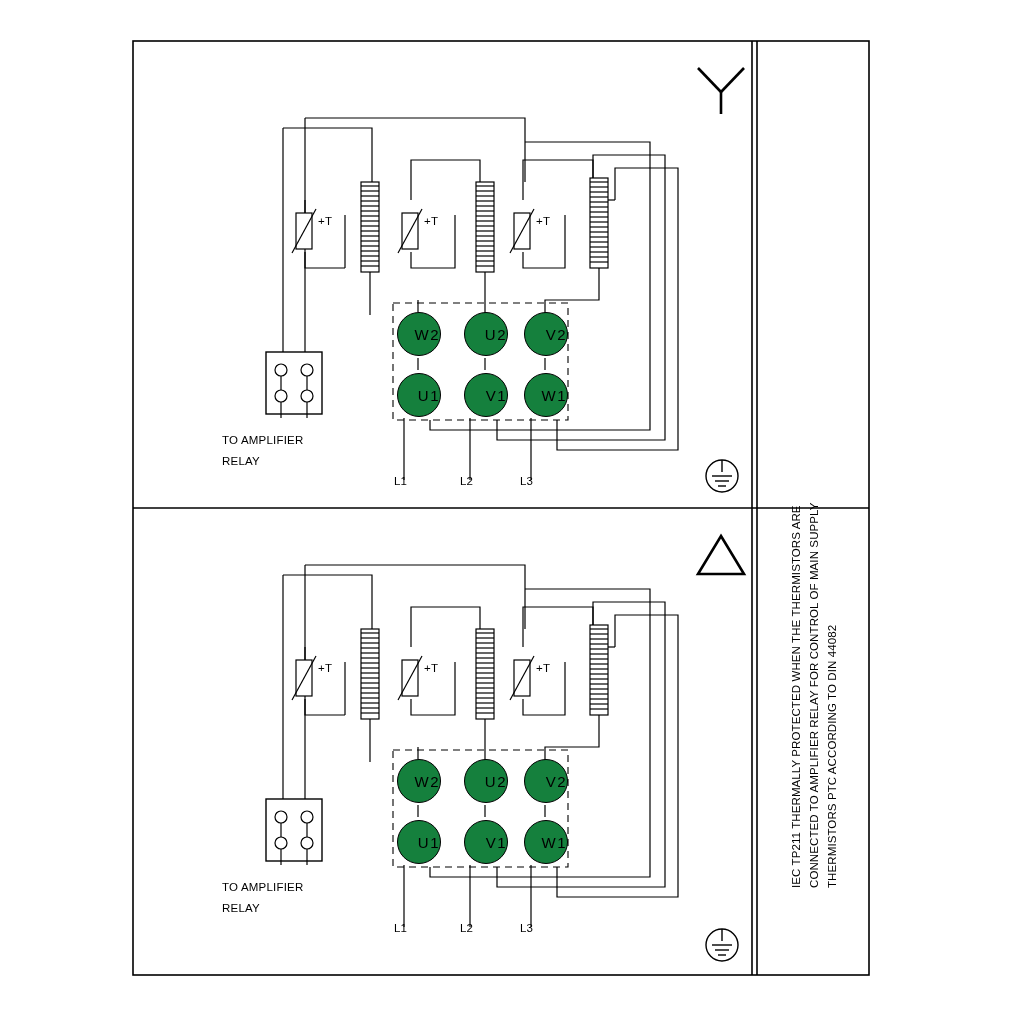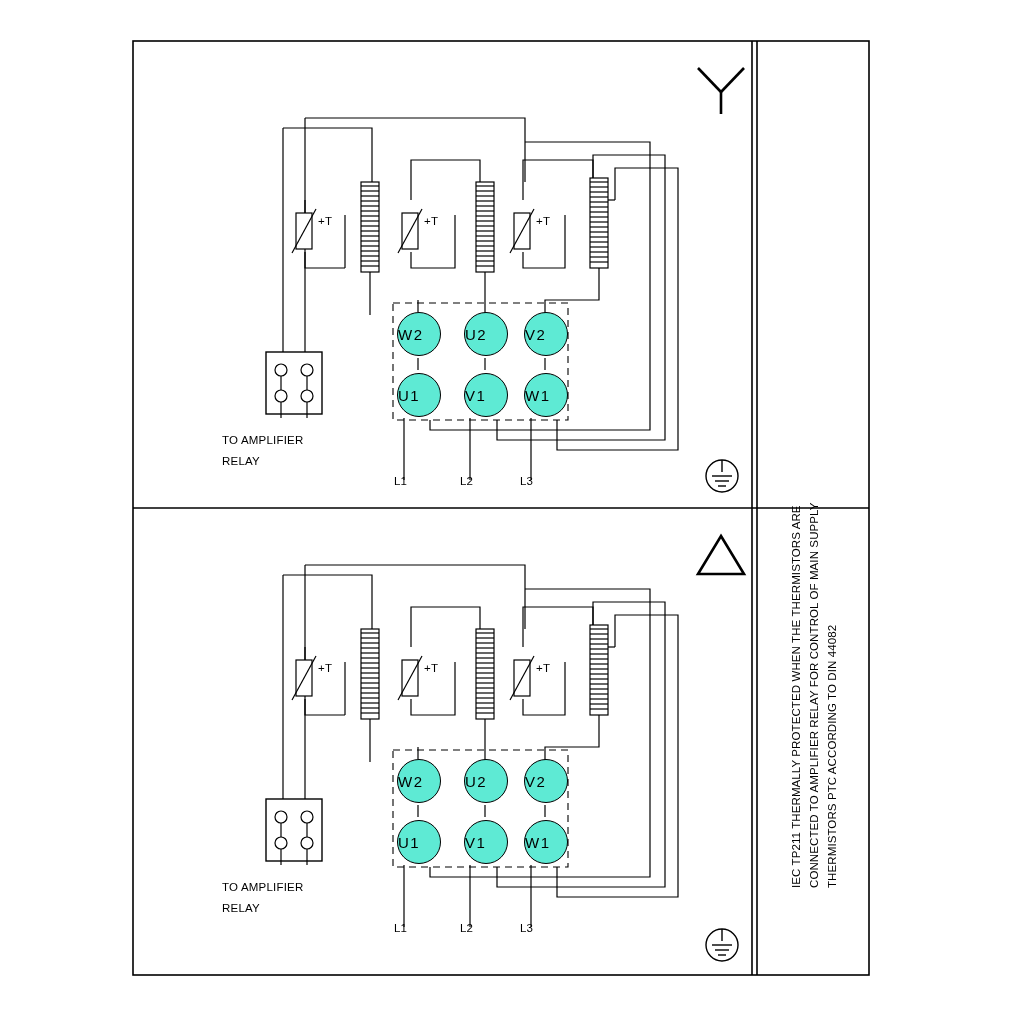--- a/index.html
+++ b/index.html
@@ -34,26 +34,26 @@
     position: absolute;
     font-size: 11.5px;
     white-space: nowrap;
     transform-origin: 0 0;
     letter-spacing: 0.1px;
   }
   .term {
     position: absolute;
     border: 1.3px solid #000;
     border-radius: 50%;
-    background: #5eead4;
+    background: #15803d;
     width: 42px;
     height: 42px;
     display: flex;
     align-items: center;
-    justify-content: flex-start;
+    justify-content: flex-end;
     font-size: 15px;
     letter-spacing: 1.5px;
   }
 </style>
 </head>
 <body>
 
 <div id="sheet">
 
   <svg class="abs" width="1024" height="1024">

